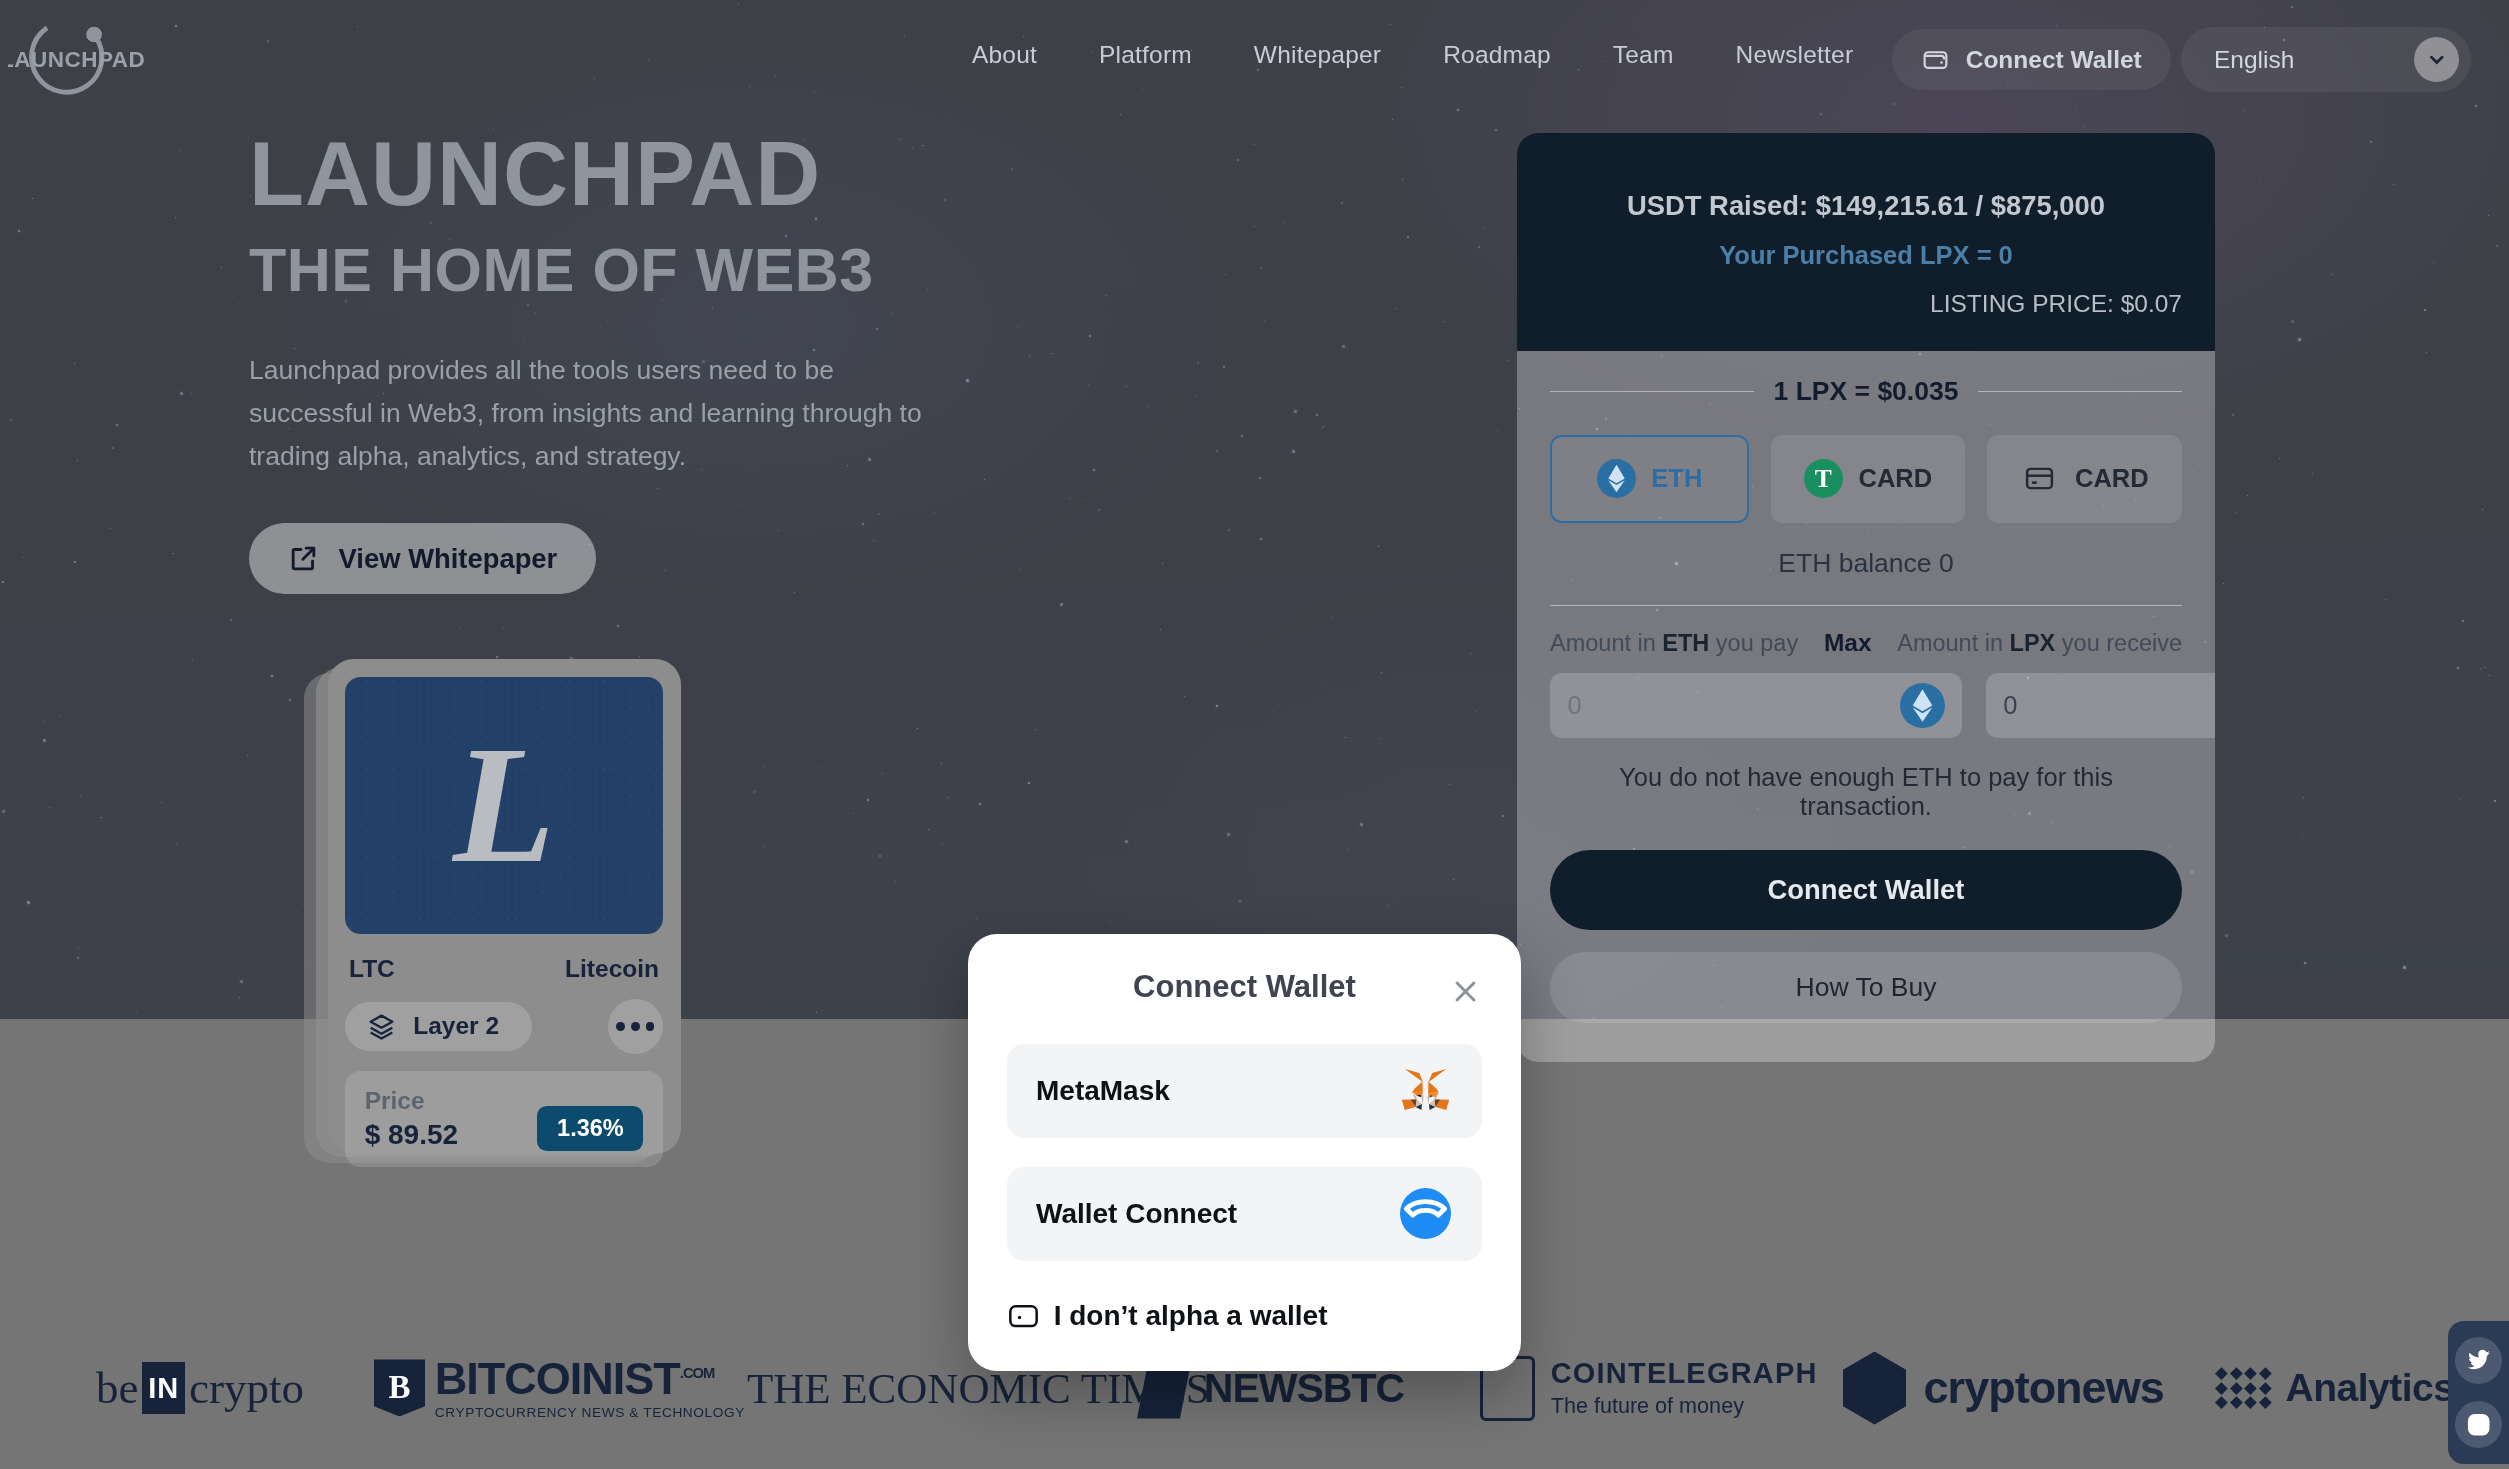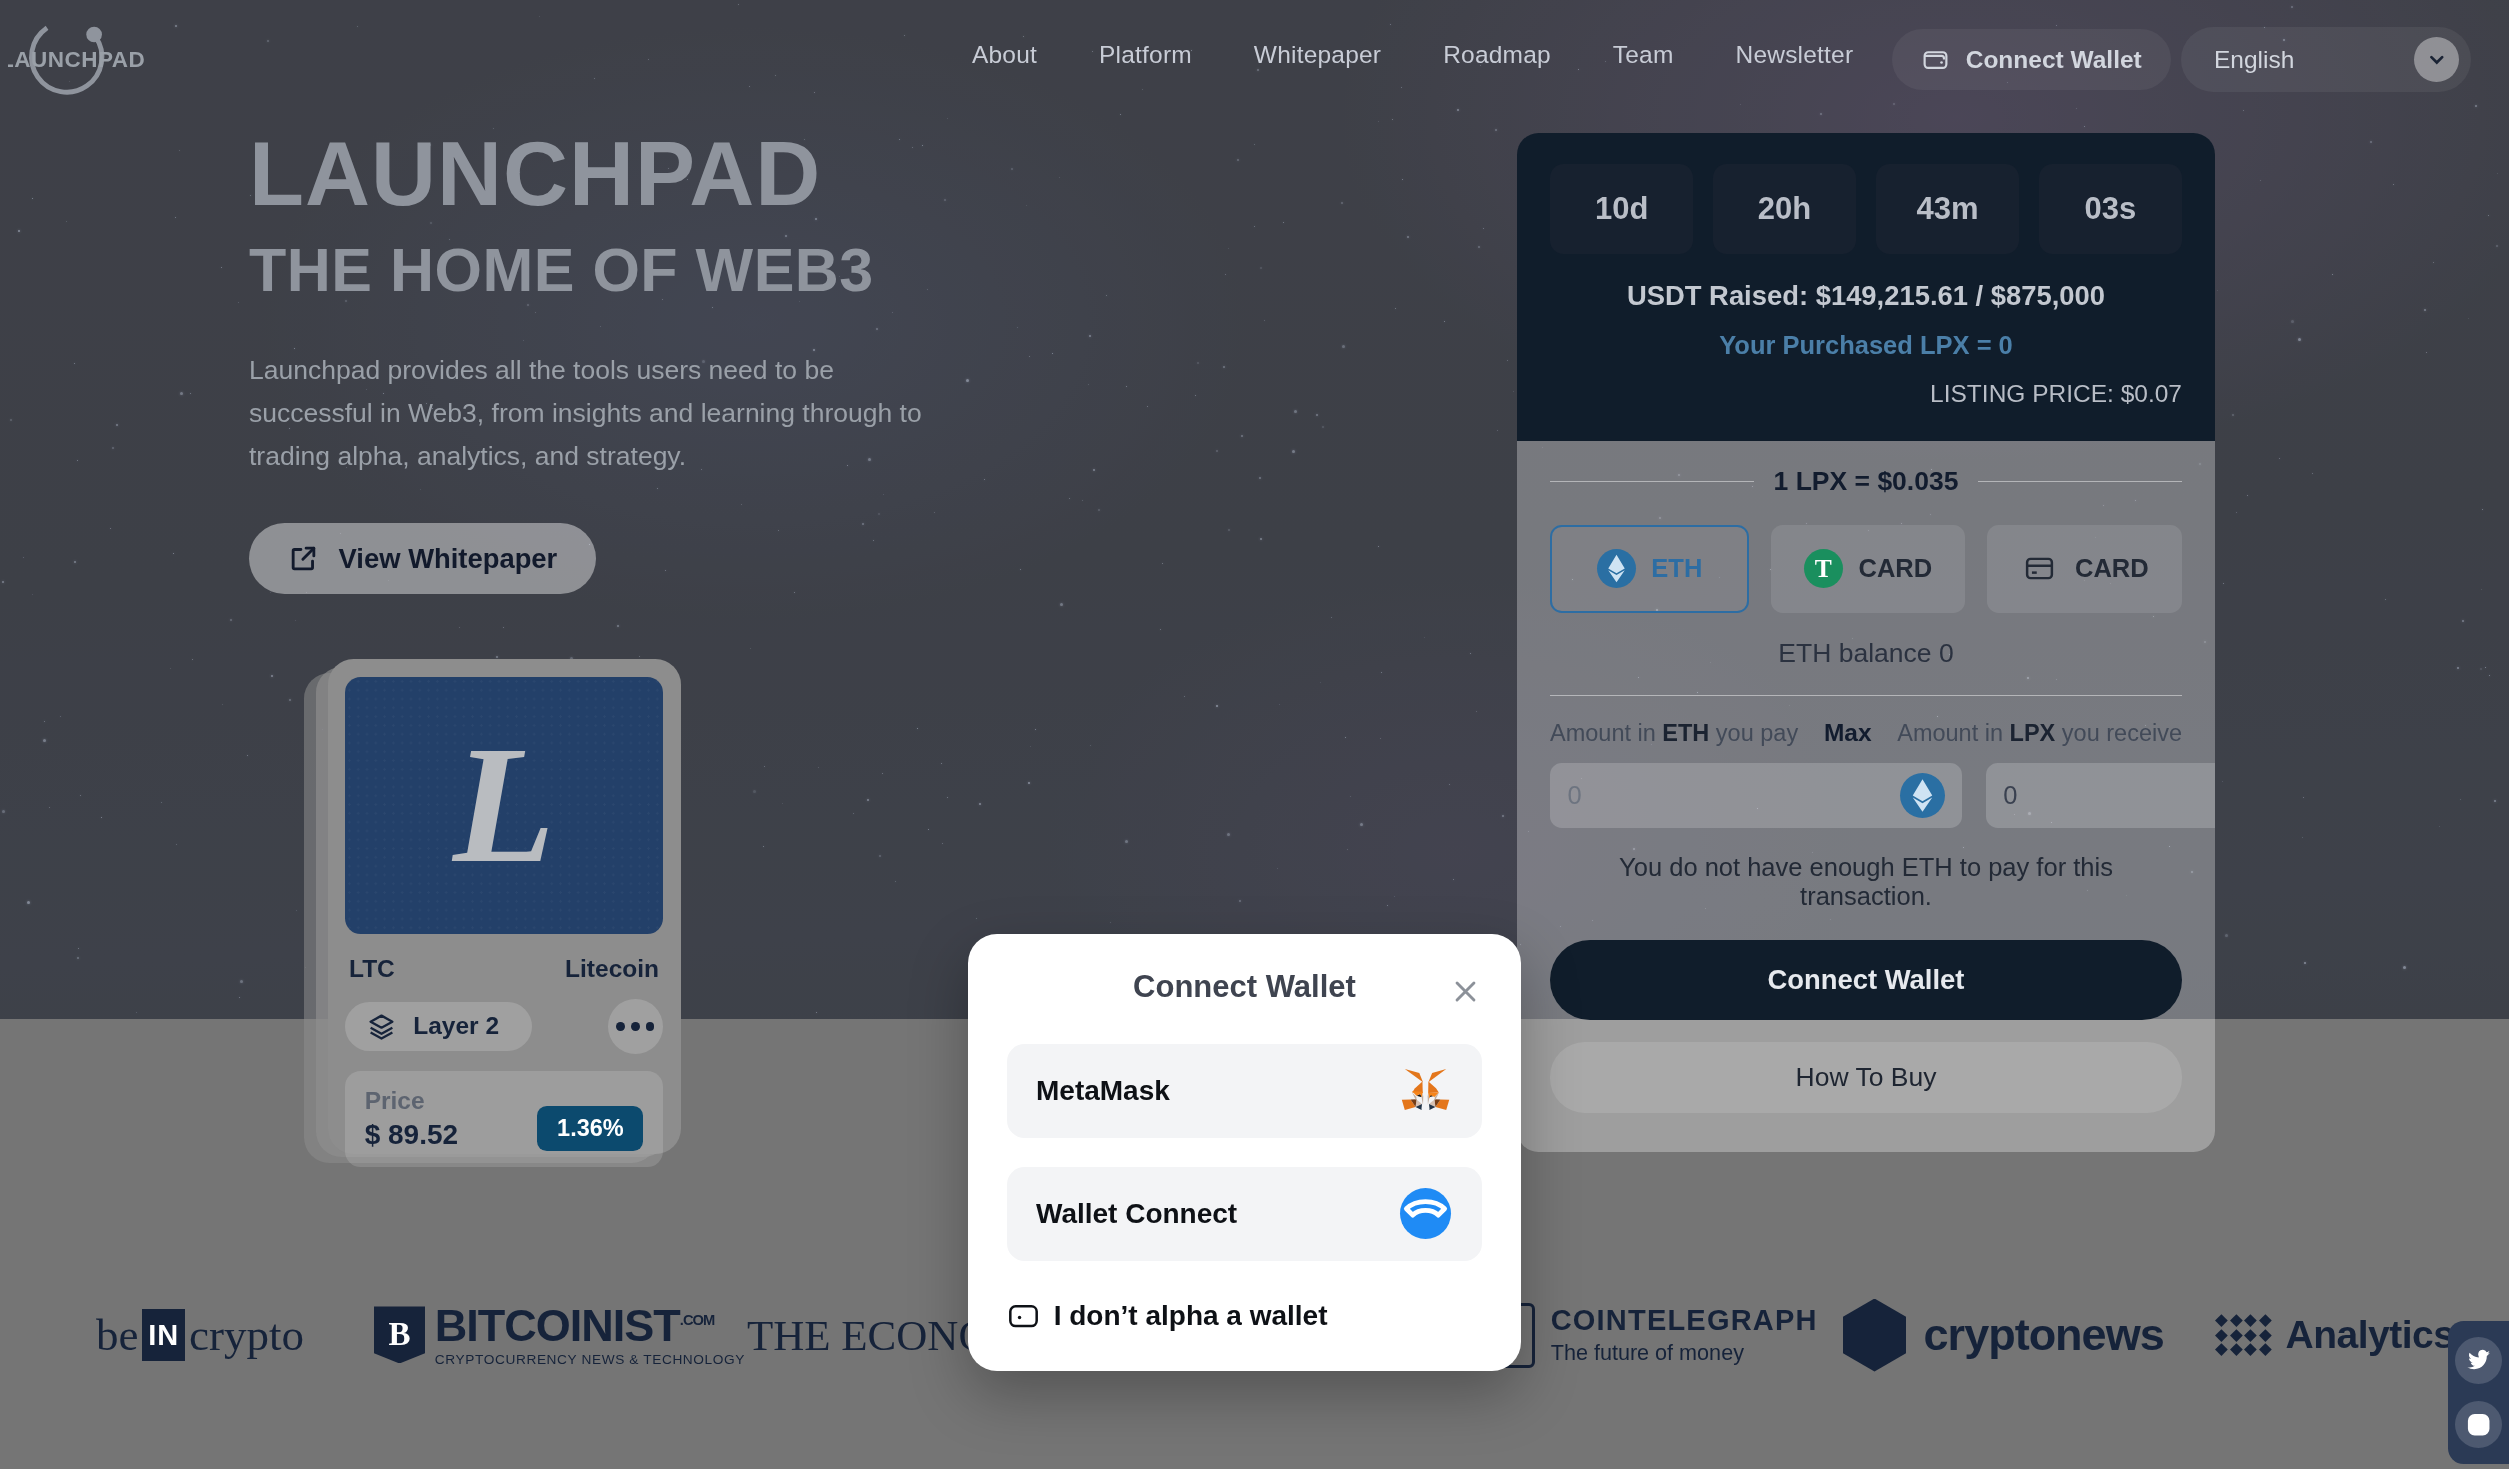--- a/index.html
+++ b/index.html
@@ -219,21 +219,21 @@
     font-family:"Liberation Sans", sans-serif;
   }
   .btn-ghost {
     margin-top:21.6px; width:100%; height:71px; border-radius:35px; border:none;
     background: rgba(255,255,255,.12); color:#1e2531; font-size:26.5px; cursor:pointer;
     font-family:"Liberation Sans", sans-serif;
   }
 
   
   .partners {
-    position:absolute; left:0; right:0; top:1281px; height:108px; z-index:4;
+    position:absolute; left:0; right:0; top:1334px; height:108px; z-index:4;
     display:flex; align-items:center;
   }
   .partner { position:absolute; color:#16233a; display:flex; align-items:center; }
 
   .lg-beincrypto { left:96px; font-size:45px; font-family:"Liberation Serif", serif; }
   .lg-beincrypto .brk {
     background:#16233a; color:#fff; font-family:"Liberation Sans", sans-serif;
     font-size:29px; font-weight:700; padding: 9.8px 5.9px; margin: 0 3.9px; letter-spacing:1px;
   }
   .lg-bitcoinist { left:374px; flex-direction:row; gap:9.8px; align-items:center;}
@@ -822,26 +822,20 @@
           <div class="plabel">Price</div>
           <div class="pval">$ 89.52</div>
         </div>
         <div class="price-badge">1.36%</div>
       </div>
     </div>
   </div>
 
   <div class="presale">
     <div class="presale-top">
-      <div class="timer">
-        <div class="cell">10d</div>
-        <div class="cell">20h</div>
-        <div class="cell">43m</div>
-        <div class="cell">03s</div>
-      </div>
       <div class="raised">USDT Raised: $149,215.61 / $875,000</div>
       <div class="purchased">Your Purchased LPX = 0</div>
       <div class="listing">LISTING PRICE: $0.07</div>
     </div>
 
     <div class="presale-bot">
       <div class="rate-row">
         <span class="ln"></span>
         <span class="rate">1 LPX = $0.035</span>
         <span class="ln"></span>

